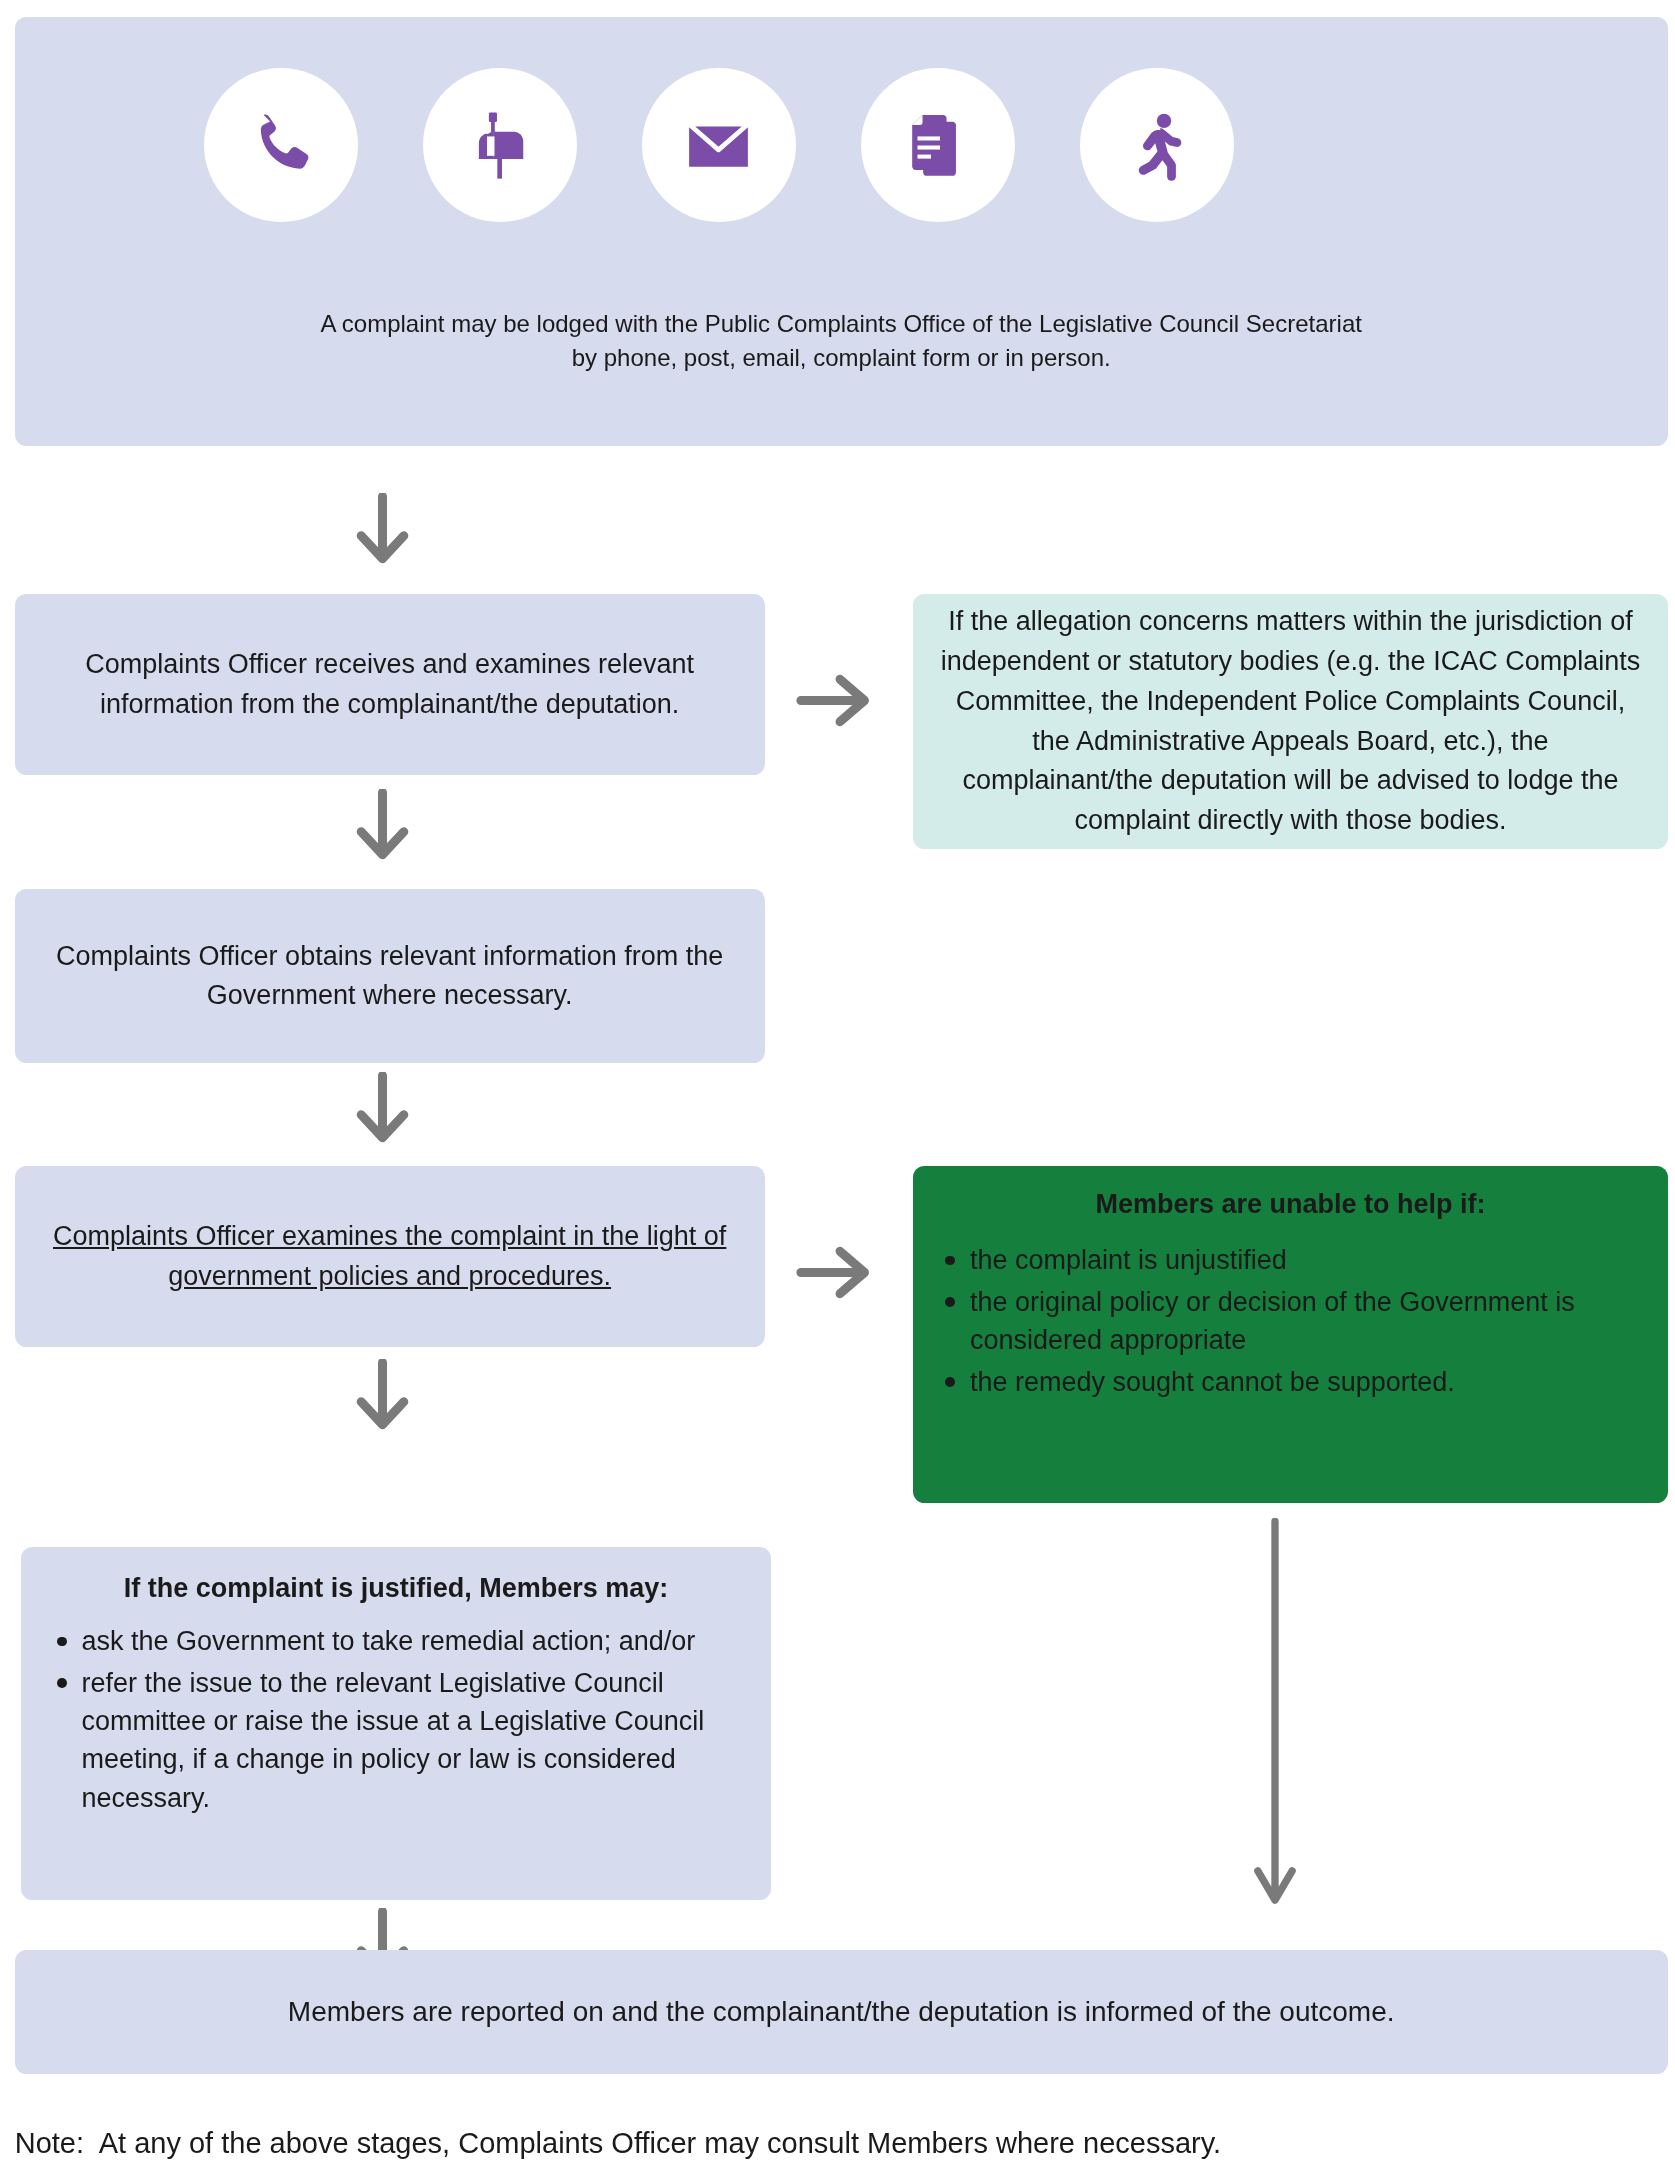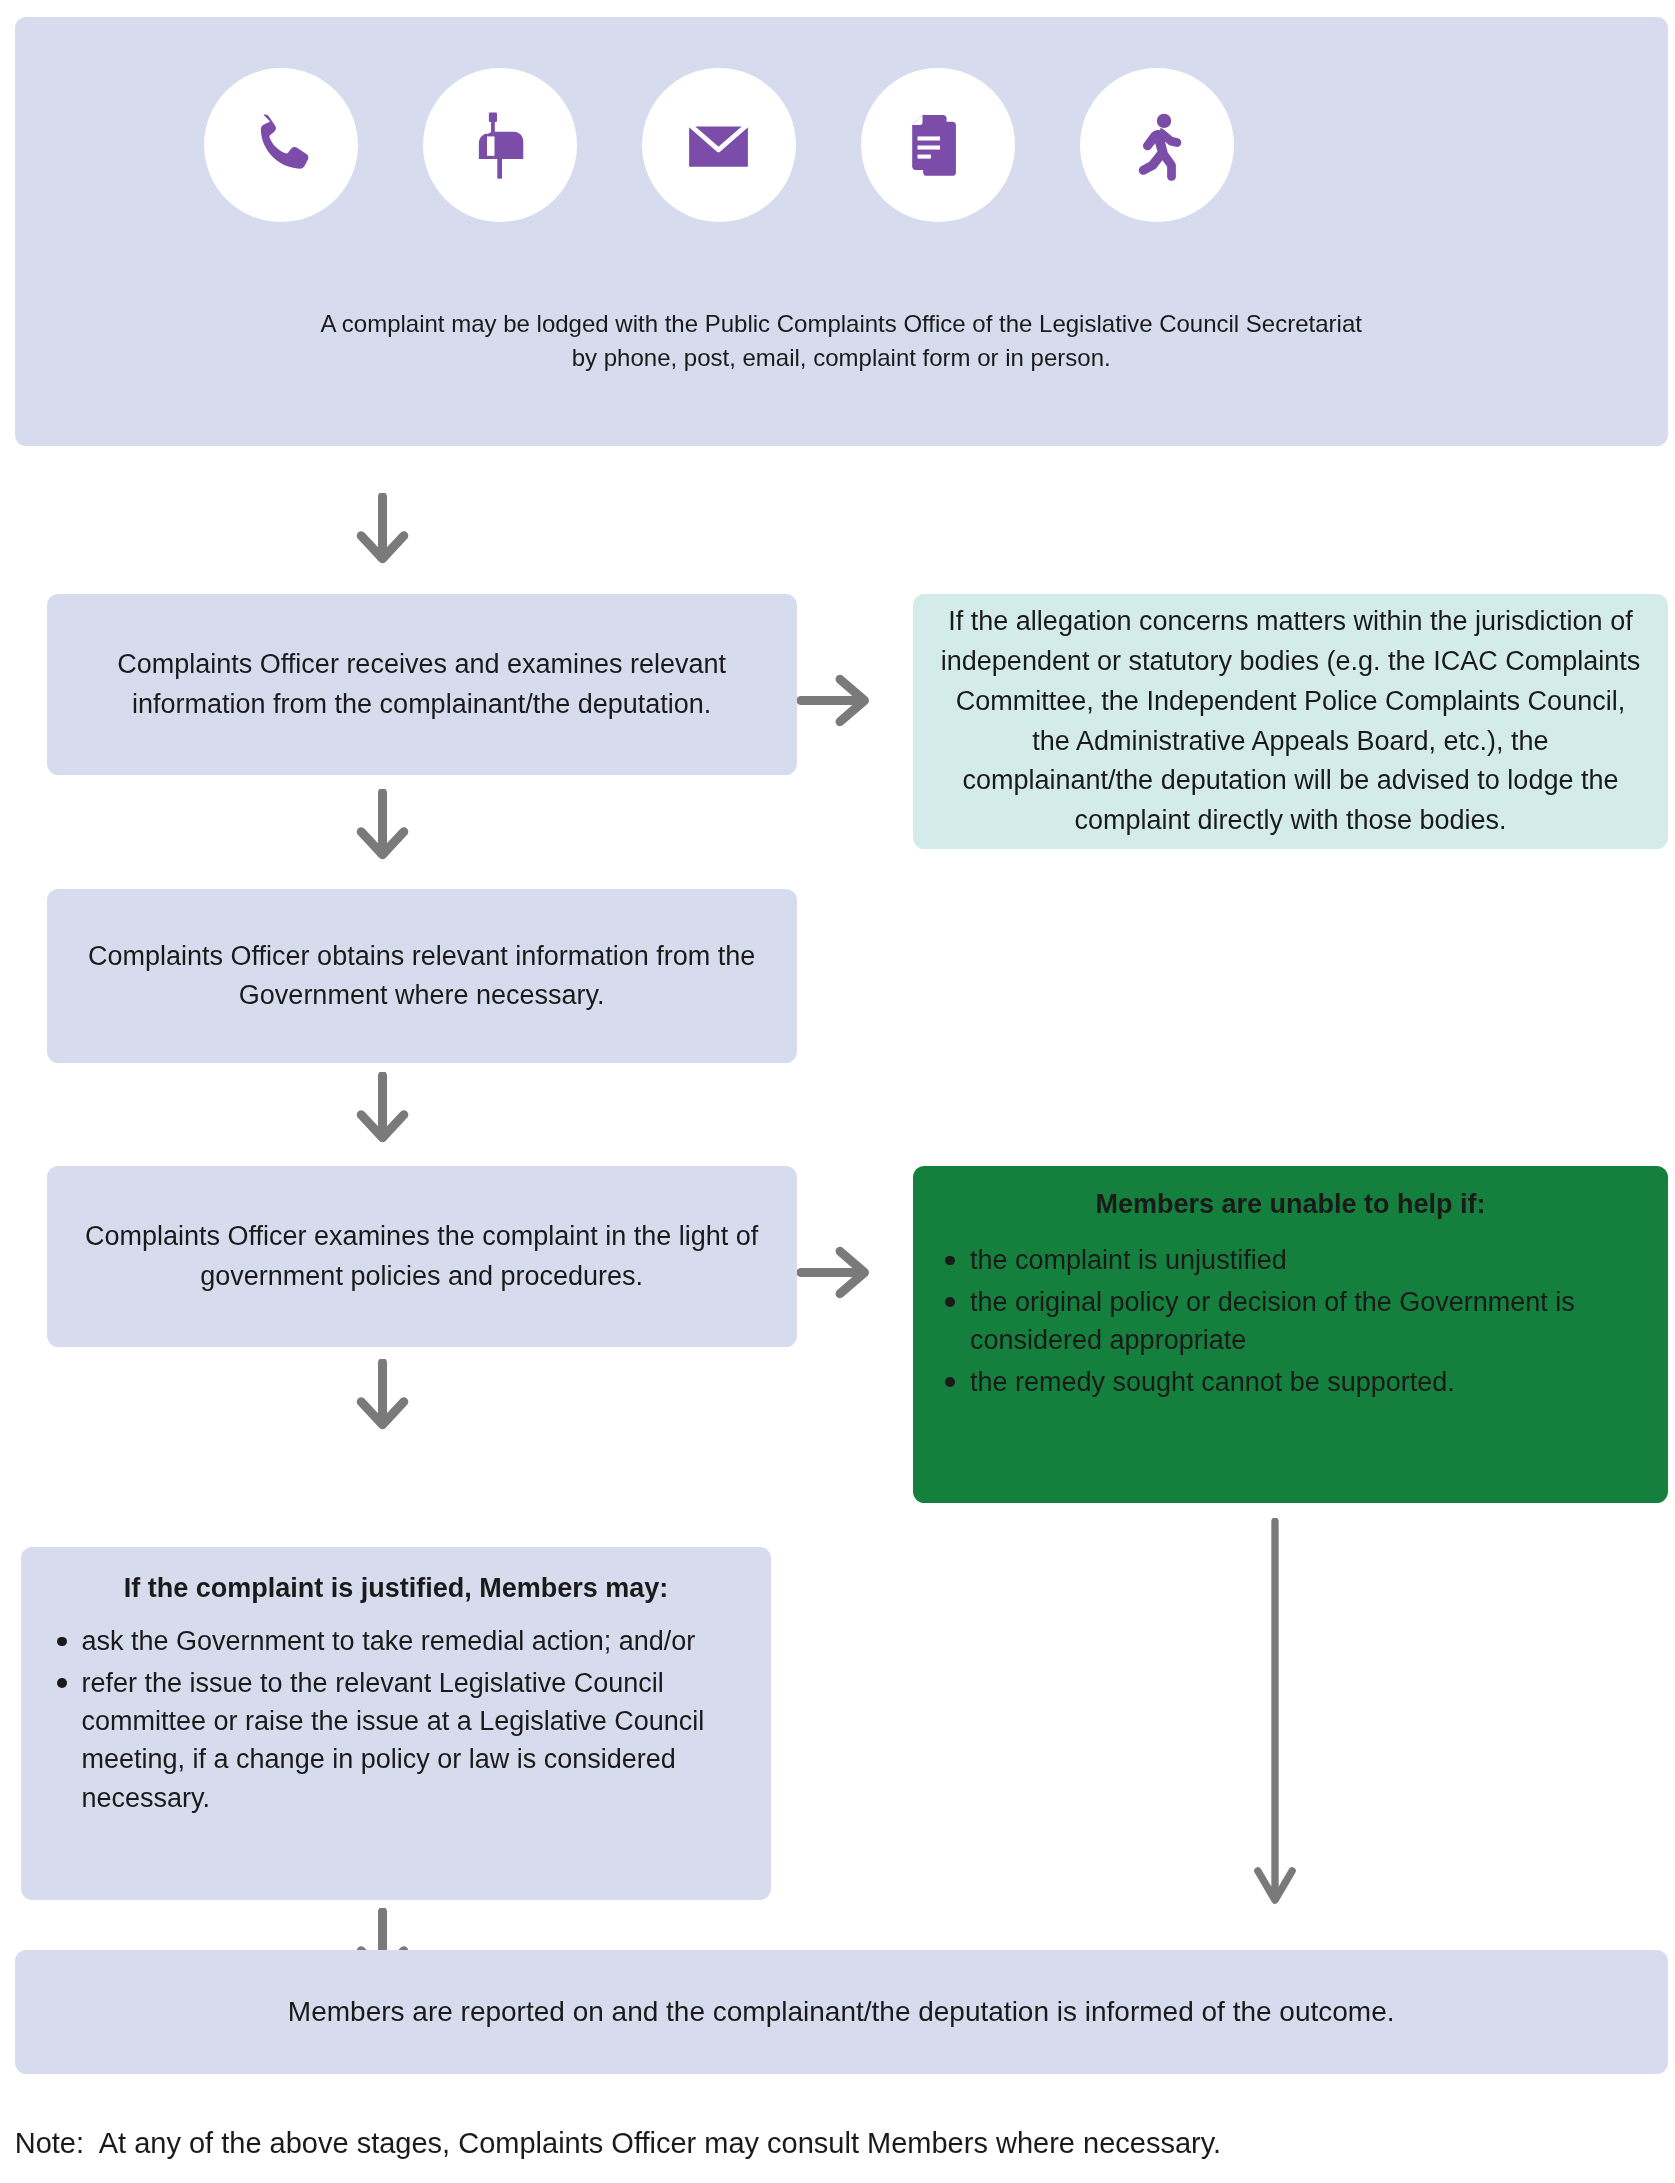--- a/index.html
+++ b/index.html
@@ -78,25 +78,24 @@
   .proc {
     left: 14.7px;
     width: 750px;
     text-align: center;
     font-size: 27px;
     line-height: 1.46;
     display: flex;
     align-items: center;
     justify-content: center;
     padding: 14.7px 28px;
-    margin-left: 32px;
   }
   #proc-1 { top: 594px;  height: 181px; }
   #proc-2 { top: 889px; height: 174px; }
-  #proc-3 { top: 1166px; height: 181px; }
+  #proc-3 { top: 1166px; height: 181px; text-decoration: underline; }
 
   
   #justified-box {
     left: 21px;
     top: 1547px;
     width: 750px;
     height: 353px;
     padding: 26px 24.5px 21px 24.5px;
   }
   #justified-title {

